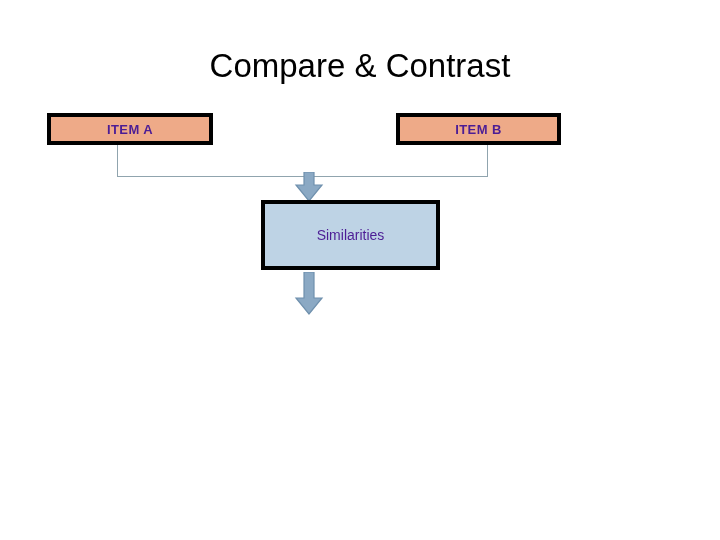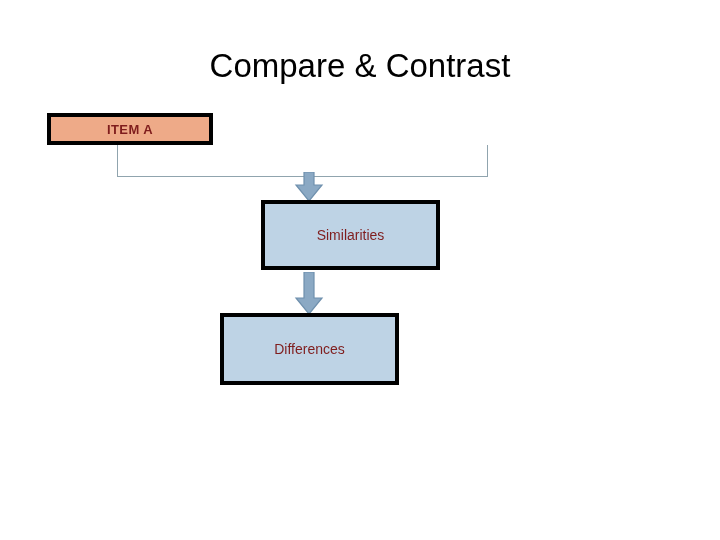--- a/index.html
+++ b/index.html
@@ -44,21 +44,21 @@
   .shape-box {
     position: absolute;
     box-sizing: border-box;
     border: 4px solid #000000;
     display: flex;
     align-items: center;
     justify-content: center;
     text-align: center;
   }
   .shape-box .shape-label {
-    color: #7f1d1d;
+    color: #4c1d95;
     white-space: nowrap;
   }
 
   
   .item-box {
     background: #eeaa88;
   }
   .item-box .shape-label {
     font-size: 13px;
     font-weight: bold;
@@ -107,30 +107,30 @@
   <div class="slide-title">Compare &amp; Contrast</div>
 
   <div class="connector-line" id="conn-left-vert"></div>
   <div class="connector-line" id="conn-right-vert"></div>
   <div class="connector-line" id="conn-horiz"></div>
 
   <div class="shape-box item-box" id="item-a-box">
     <span class="shape-label">ITEM  A</span>
   </div>
 
+  <div class="shape-box item-box" id="item-b-box">
+    <span class="shape-label">ITEM  B</span>
+  </div>
 
   <svg class="down-arrow" id="arrow-top" viewBox="0 0 36 30">
     <polygon points="13,0 23,0 23,13 31,13 18,29 5,13 13,13" fill="#8ba9c4" stroke="#6f90ad" stroke-width="1.2" stroke-linejoin="miter"></polygon>
   </svg>
 
   <div class="shape-box result-box" id="similarities-box">
     <span class="shape-label">Similarities</span>
   </div>
 
   <svg class="down-arrow" id="arrow-bottom" viewBox="0 0 36 43">
     <polygon points="13,0 23,0 23,26 31,26 18,42 5,26 13,26" fill="#8ba9c4" stroke="#6f90ad" stroke-width="1.2" stroke-linejoin="miter"></polygon>
   </svg>
 
-  <div class="shape-box result-box" id="differences-box">
-    <span class="shape-label">Differences</span>
-  </div>
 
 </div>
 
 </body></html>

